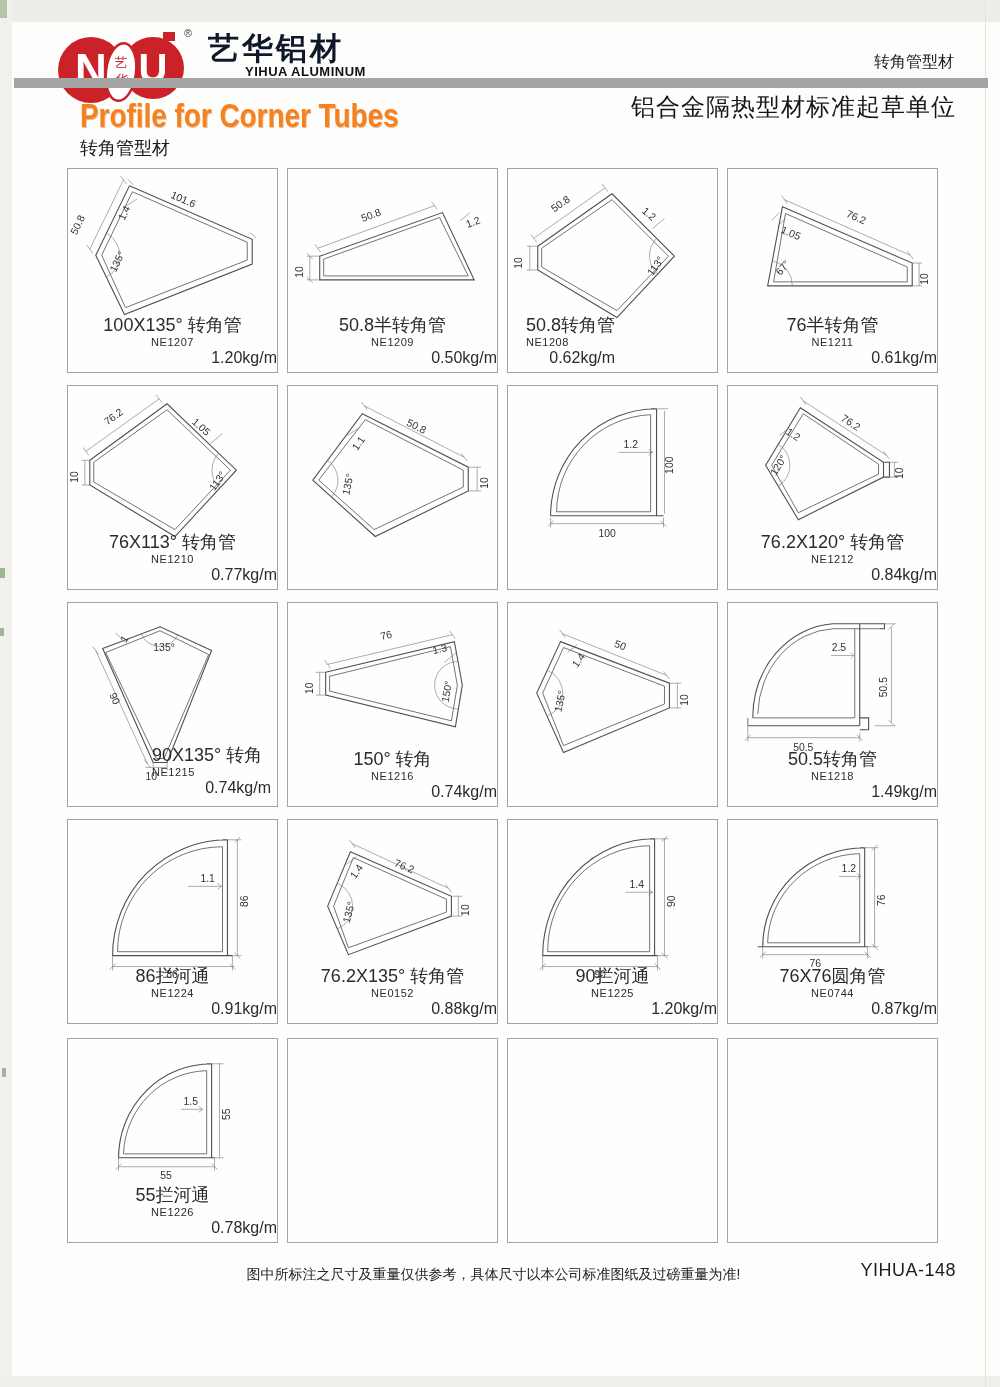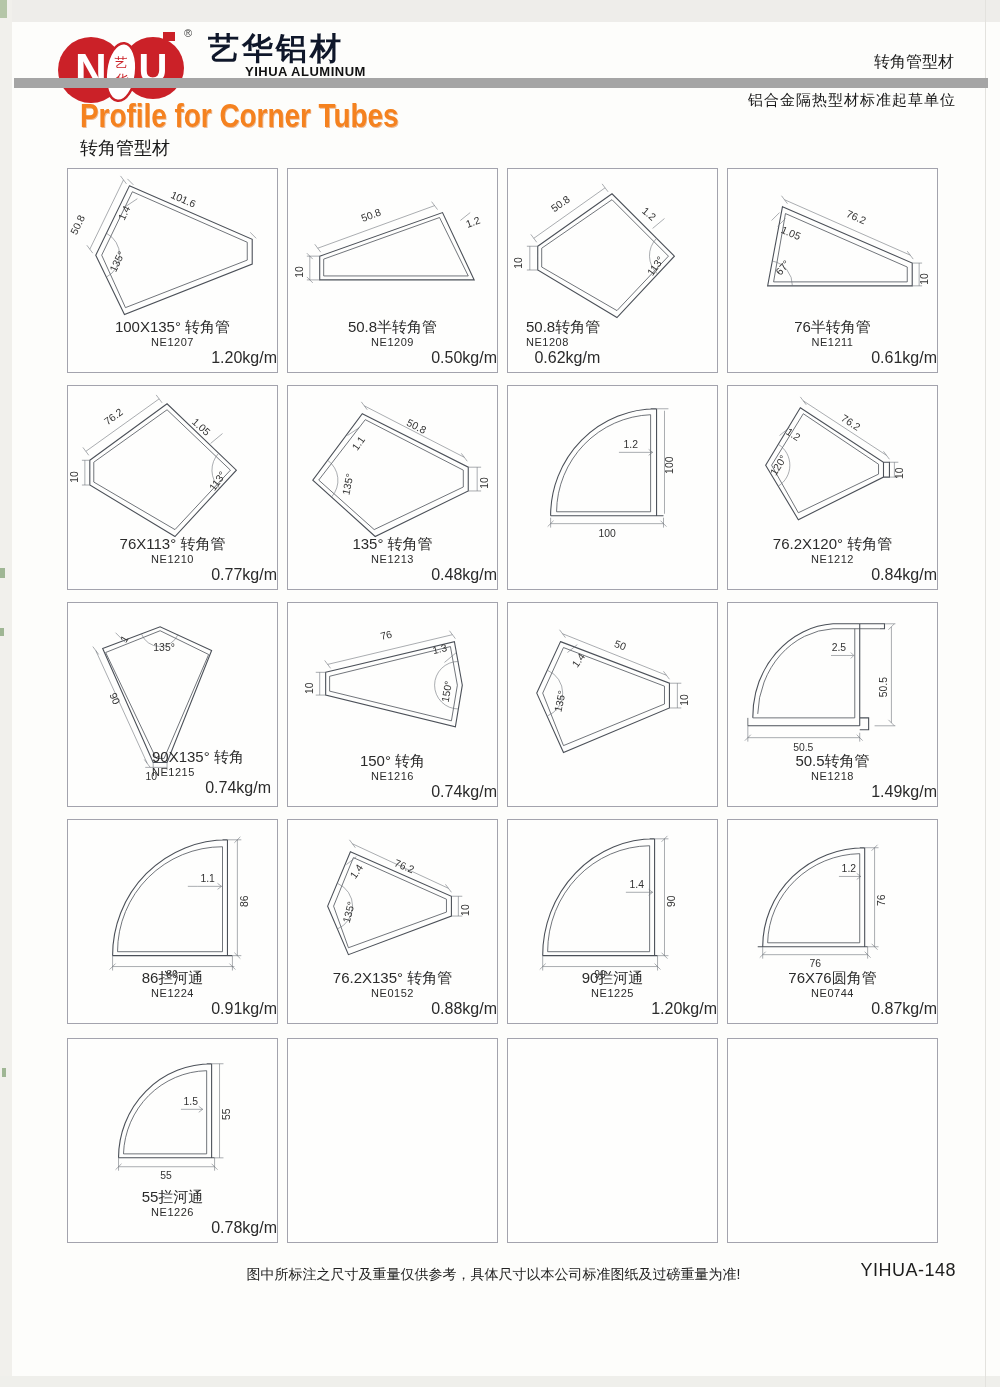--- a/index.html
+++ b/index.html
@@ -14,32 +14,32 @@
   .scan-mark{position:absolute;background:#9fb694;}
   .scan-bottom{position:absolute;left:0;top:1376px;width:1000px;height:11px;background:#efefeb;}
   .scan-right{position:absolute;left:985px;top:0;width:1px;height:1387px;background:#e3e2de;}
 
   
   .logo{position:absolute;left:55px;top:22px;}
   .brand-cn{position:absolute;left:208px;top:28px;font-size:31px;font-weight:bold;letter-spacing:3px;color:#0f172a;}
   .brand-en{position:absolute;left:209px;top:64px;font-size:13px;font-weight:bold;letter-spacing:.5px;color:#111;margin-left:36px;}
   .hdr-right-top{position:absolute;right:46px;top:52px;font-size:16px;color:#1a1a1a;}
   .gray-bar{position:absolute;left:14px;right:12px;top:78px;height:10px;background:#a5a5a5;}
-  .hdr-right-sub{position:absolute;right:44px;top:91px;font-size:15px;letter-spacing:1px;color:#161616;}
+  .hdr-right-sub{position:absolute;right:44px;top:91px;font-size:24px;letter-spacing:1px;color:#161616;}
   .title-en{position:absolute;left:80px;top:96px;font-size:34px;font-weight:bold;color:#f5821f;
     transform:scaleX(.82);transform-origin:left;letter-spacing:0;text-shadow:1px 1px 0 rgba(213,103,24,.45);}
   .title-cn{position:absolute;left:80px;top:136px;font-size:18px;color:#181818;}
 
   
   .cell{position:absolute;width:211px;height:205px;border:1px solid #a3a3ad;background:#fefefd;box-sizing:border-box;}
   .c0{left:67px}.c1{left:287px}.c2{left:507px}.c3{left:727px}
   .r0{top:168px}.r1{top:385px}.r2{top:602px}.r3{top:819px}.r4{top:1038px}
   .cell svg{position:absolute;left:0;top:0;width:100%;height:100%;}
   .info{position:absolute;left:0;right:0;bottom:4px;text-align:center;line-height:1.18;z-index:2;}
-  .info .n{font-size:15px;}
+  .info .n{font-size:18px;}
   .info .c{font-size:11px;letter-spacing:.5px;}
   .info .w{font-size:16px;text-align:right;}
   .info-left{left:18px;right:auto;text-align:left;margin-top:48px;}
   .info-right{left:84px;right:6px;text-align:left;bottom:8px;}
 
   
   .ol{fill:none;stroke:#4b5058;stroke-width:1.1;}
   .il{fill:none;stroke:#4b5058;stroke-width:.8;}
   .dl{fill:none;stroke:#70757c;stroke-width:.6;}
   text.dim{font-family:"Liberation Sans",sans-serif;font-size:10.5px;fill:#333;text-anchor:middle;}
@@ -168,25 +168,20 @@
 <div class="cell c1 r1">
   <svg viewBox="0 0 211 205">
     <path class="ol" d="M75,28 L182,82 L182,106 L88,152 L25,95 Z"></path>
     <path class="il" d="M78,34 L177,85 L177,102 L87,145 L31,95 Z"></path>
     <path class="dl" d="M77,20 L178,72 M74,16 L80,24 M175,68 L181,76 M60,50 L72,42 M40,75 A25,25 0 0 1 44,112 M191,82 V106 M182,82 H195 M182,106 H195"></path>
     <text class="dim" transform="translate(128,44) rotate(27)">50.8</text>
     <text class="dim" transform="translate(74,60) rotate(-55)">1.1</text>
     <text class="dim" transform="translate(64,100) rotate(-78)">135°</text>
     <text class="dim" transform="translate(202,98) rotate(-90)">10</text>
   </svg>
-  <div class="info">
-    <div class="n">135° 转角管</div>
-    <div class="c">NE1213</div>
-    <div class="w">0.48kg/m</div>
-  </div>
 </div>
 
 <div class="cell c2 r1">
   <svg viewBox="0 0 211 205">
     <path class="ol" d="M150,23 V131 M43,131 H157 M150,23 A107,108 0 0 0 43,131 M144,23 H150"></path>
     <path class="il" d="M144,29 V127 M49,127 H144 M144,29 A99,99 0 0 0 49,127"></path>
     <path class="dl" d="M112,67 H146 M142,64 L146,67 M142,70 L146,67 M158,25 V129 M150,23 H162 M43,139 H157 M43,133 V143 M157,133 V143 M46,136 L40,142 M154,136 L160,142"></path>
     <text class="dim" x="124" y="63">1.2</text>
     <text class="dim" transform="translate(167,80) rotate(-90)">100</text>
     <text class="dim" x="100" y="152">100</text>

